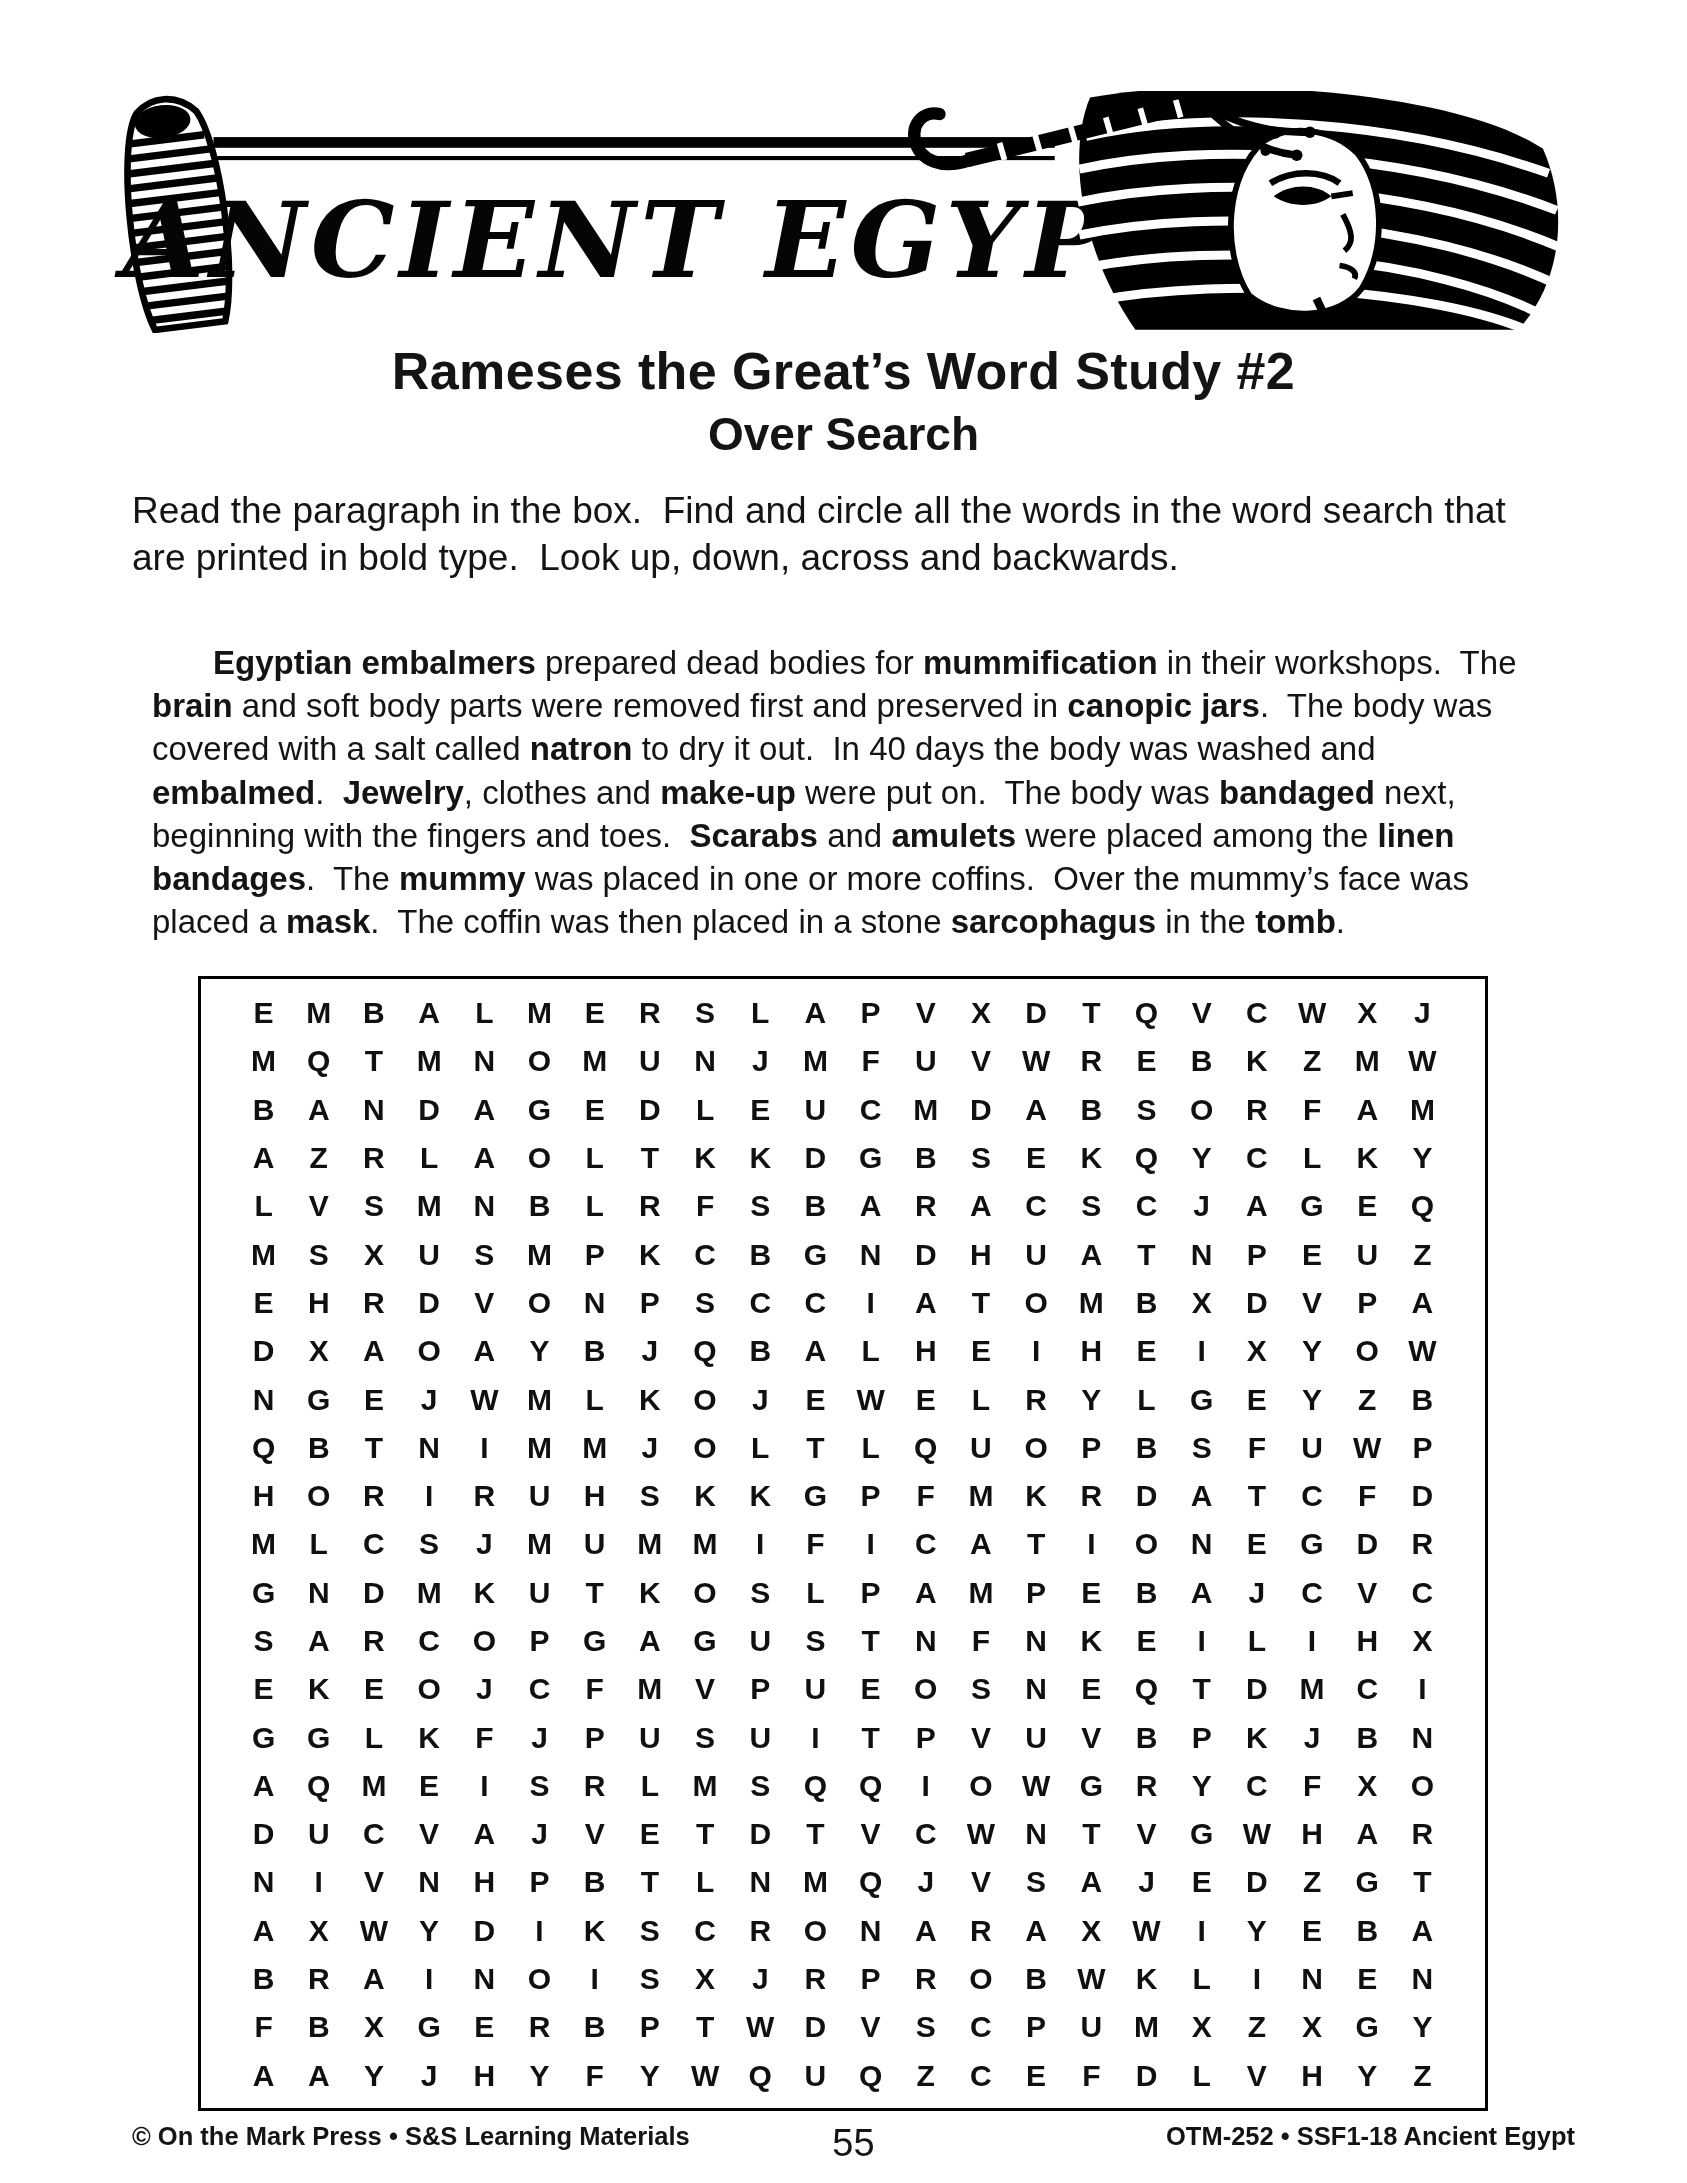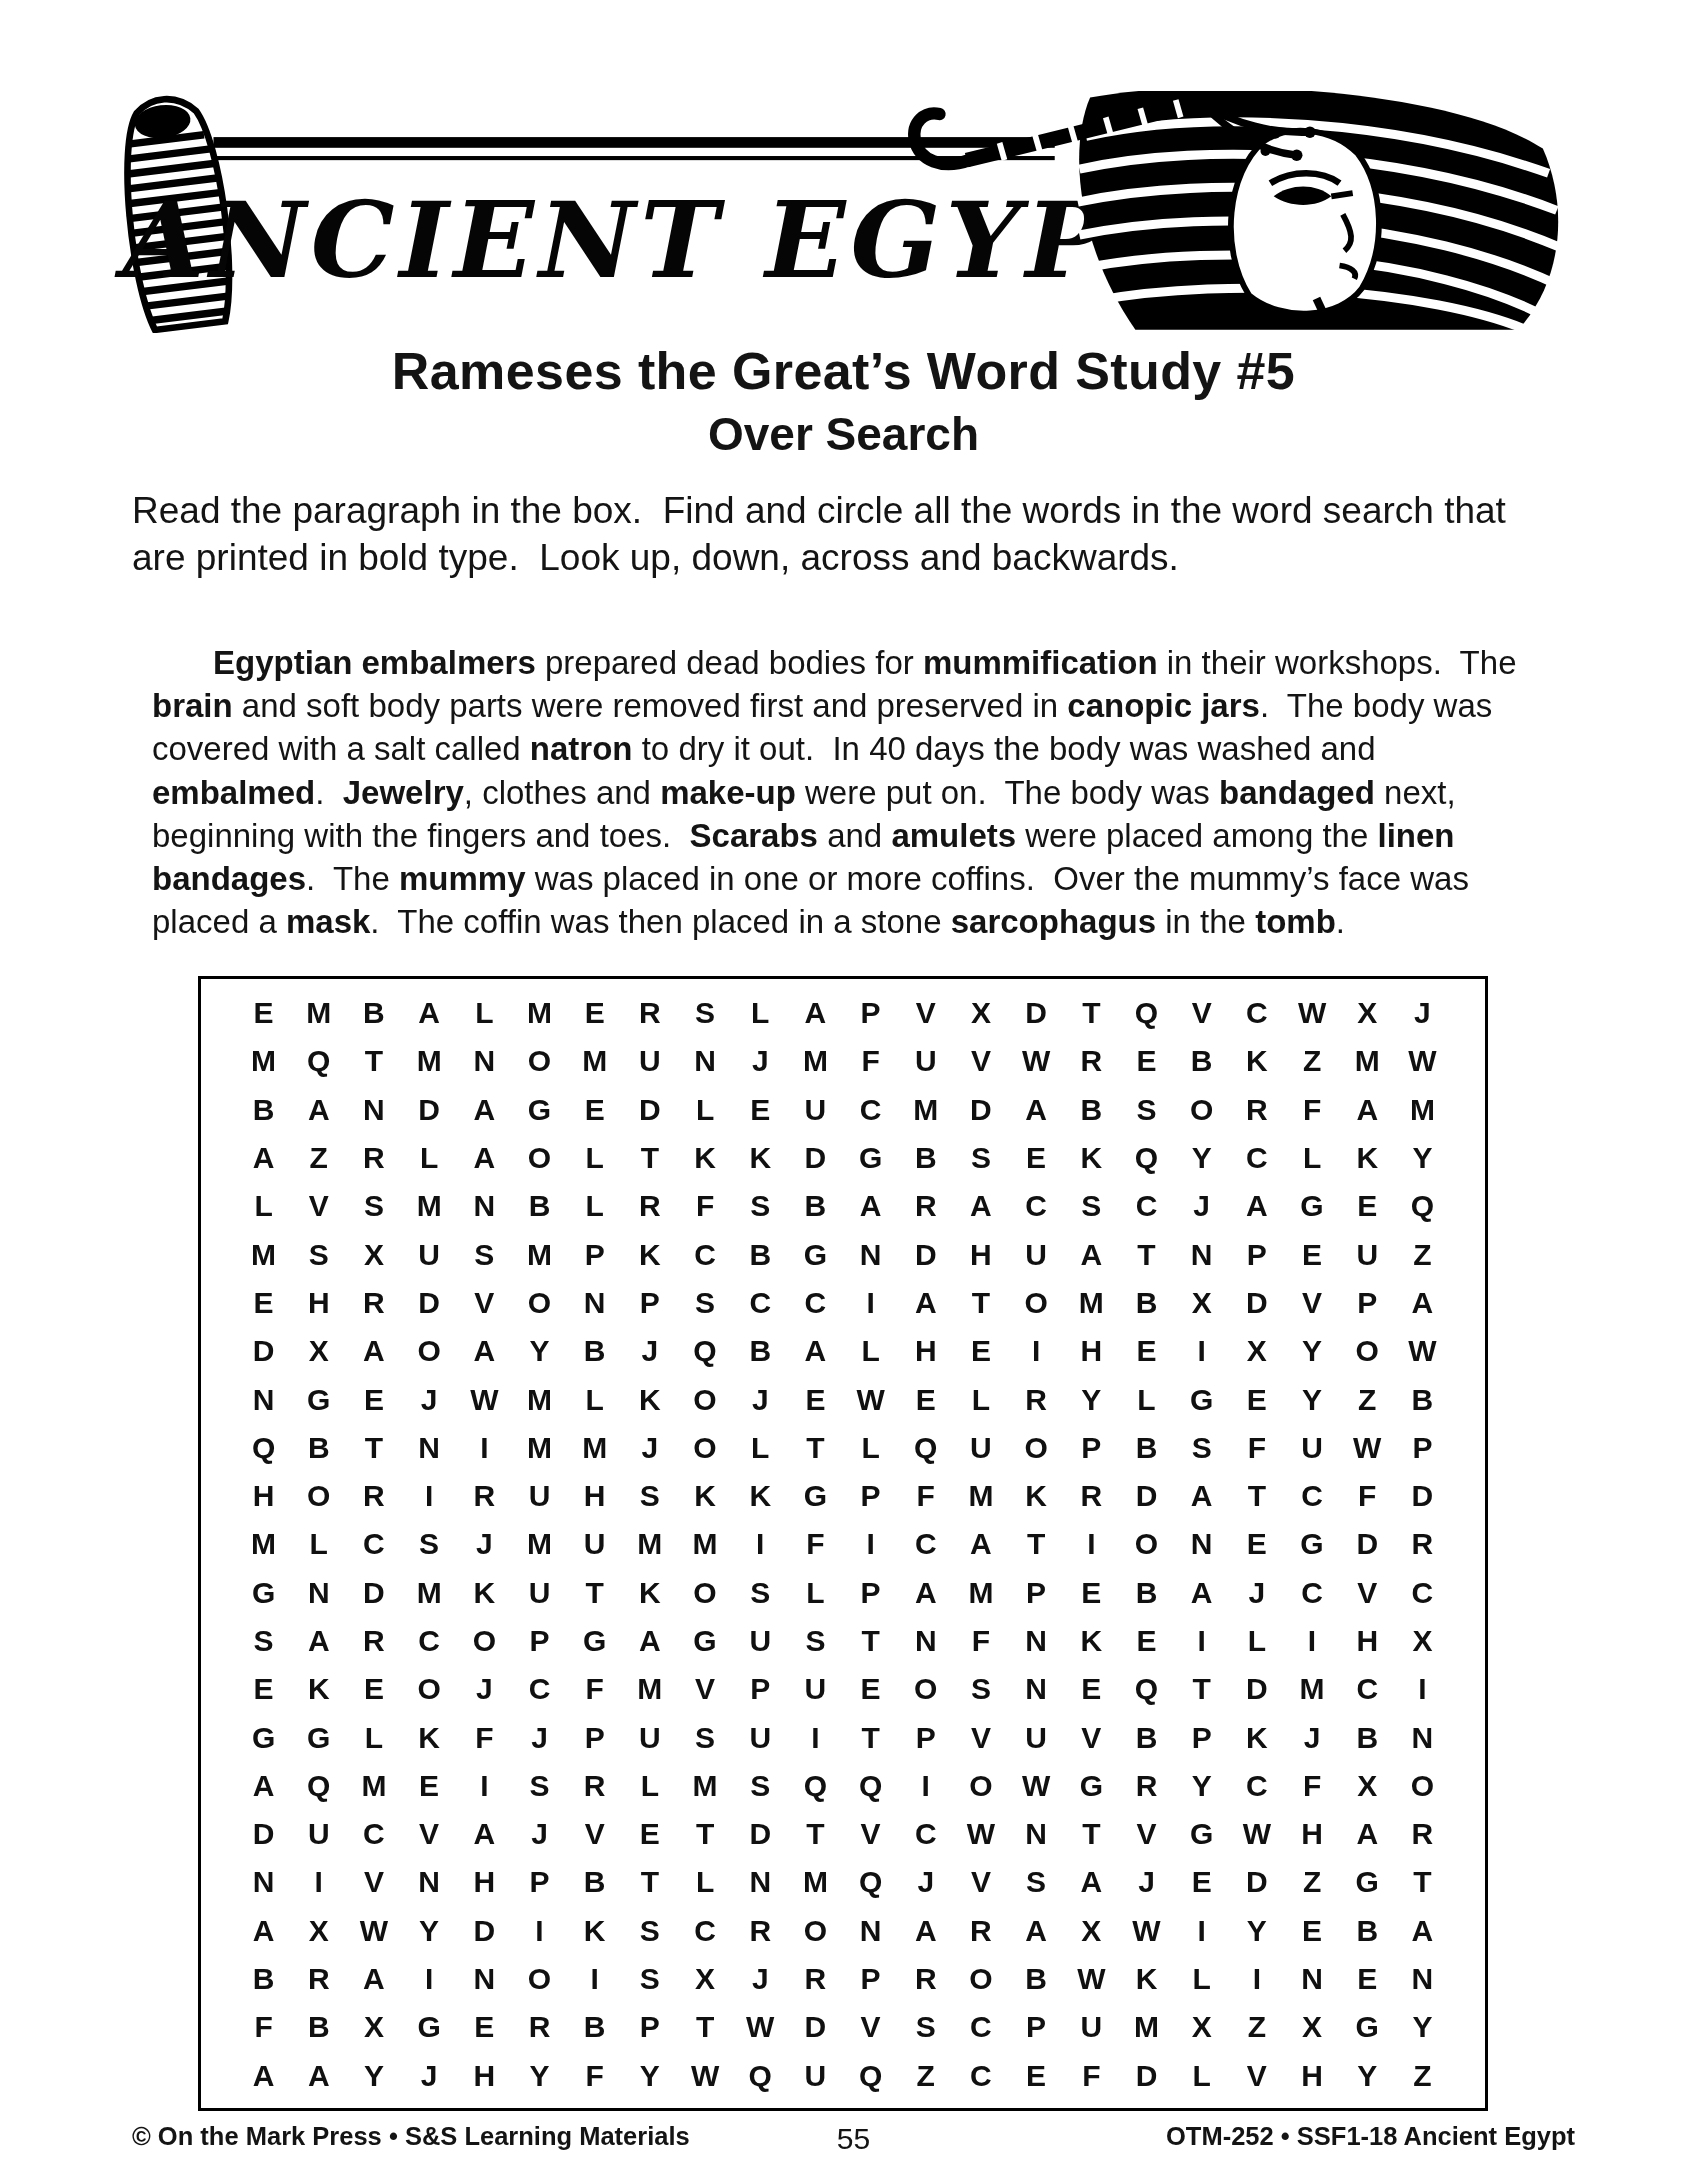--- a/index.html
+++ b/index.html
@@ -56,21 +56,21 @@
     font-weight: bold; font-size: 30px; color: #101010;
   }
 
   .footer {
     position: absolute; top: 2122px; left: 132px; width: 1443px;
     display: flex; align-items: flex-start;
     font-family: Liberation Sans, sans-serif;
     font-size: 25.5px; font-weight: bold;
   }
   .footer .f-left  { flex: 1; text-align: left; }
-  .footer .f-center{ width: 165px; text-align: center; font-weight: normal; font-size: 30px; }
+  .footer .f-center{ width: 165px; text-align: center; font-weight: normal; font-size: 38px; }
   .footer .f-right { flex: 1; text-align: right; }
 </style>
 </head>
 <body>
 
 <div class="page">
 
   <div class="banner">
     <svg viewBox="0 0 1772 294" width="1460" height="242" xmlns="http://www.w3.org/2000/svg">
 
@@ -134,21 +134,21 @@
         <path d="M1322,16 C1360,40 1408,52 1452,50" fill="none" stroke="#000" stroke-width="9"></path>
         <path d="M1322,16 C1356,52 1396,74 1436,78" fill="none" stroke="#000" stroke-width="9"></path>
         <circle cx="1452" cy="50" r="7" fill="#000"></circle>
         <circle cx="1436" cy="78" r="7" fill="#000"></circle>
         <circle cx="1410" cy="52" r="6" fill="#000"></circle>
         <circle cx="1398" cy="73" r="6" fill="#000"></circle>
       </g>
     </svg>
   </div>
 
-  <h1 class="title">Rameses the Great’s Word Study #5</h1>
+  <h1 class="title">Rameses the Great’s Word Study #2</h1>
   <h2 class="subtitle">Over Search</h2>
 
   <p class="instructions">Read the paragraph in the box.  Find and circle all the words in the word search that are printed in bold type.  Look up, down, across and backwards.</p>
 
   <p class="story" id="story"><b>Egyptian embalmers</b><span> prepared dead bodies for </span><b>mummification</b><span> in their workshops.  The </span><b>brain</b><span> and soft body parts were removed first and preserved in </span><b>canopic jars</b><span>.  The body was covered with a salt called </span><b>natron</b><span> to dry it out.  In 40 days the body was washed and </span><b>embalmed</b><span>.  </span><b>Jewelry</b><span>, clothes and </span><b>make-up</b><span> were put on.  The body was </span><b>bandaged</b><span> next, beginning with the fingers and toes.  </span><b>Scarabs</b><span> and </span><b>amulets</b><span> were placed among the </span><b>linen bandages</b><span>.  The </span><b>mummy</b><span> was placed in one or more coffins.  Over the mummy’s face was placed a </span><b>mask</b><span>.  The coffin was then placed in a stone </span><b>sarcophagus</b><span> in the </span><b>tomb</b><span>.</span></p>
 
   <div class="ws-box">
     <div class="ws-grid" id="grid">
         <span>E</span>
         <span>M</span>

